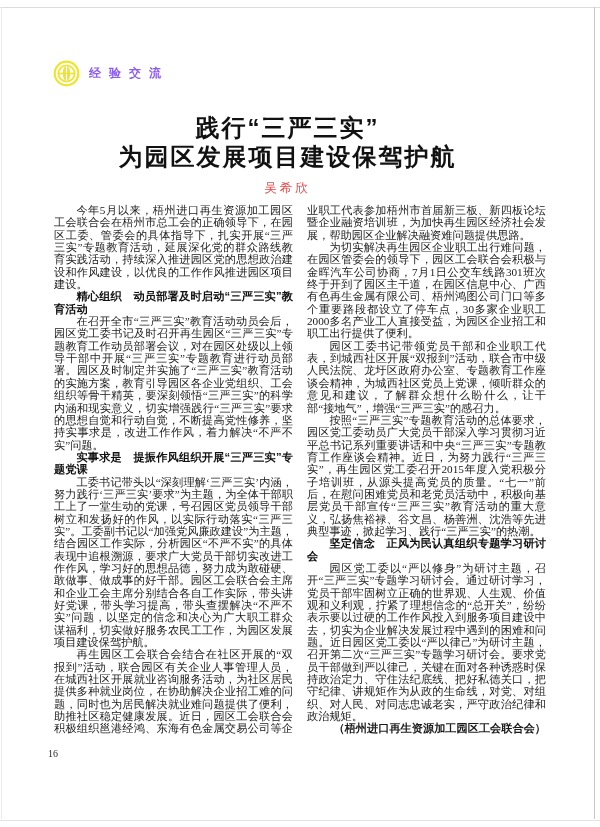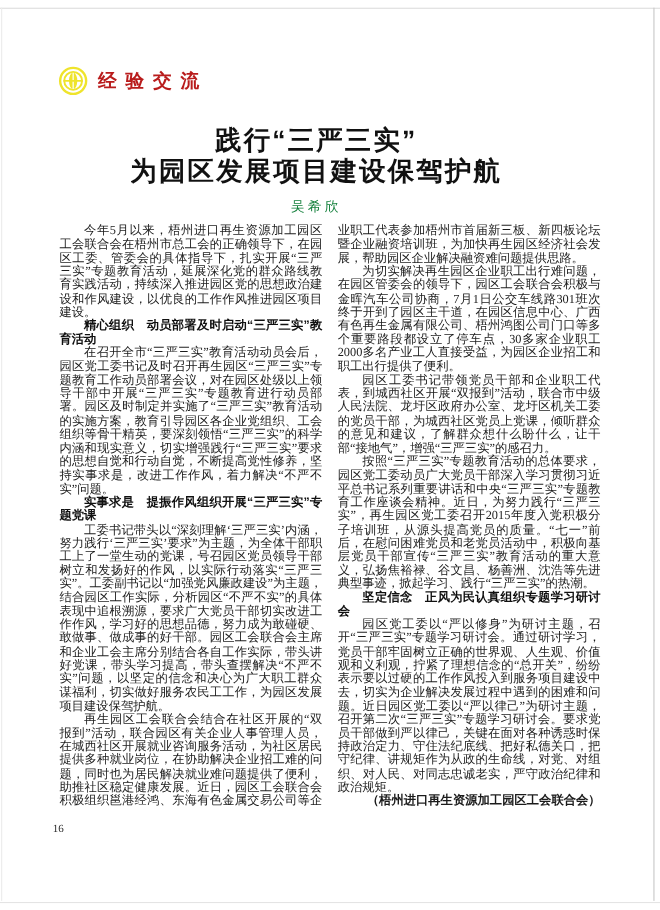--- a/index.html
+++ b/index.html
@@ -17,34 +17,34 @@
   .scan-edge-left{position:absolute;left:1px;top:7px;width:1px;height:812px;background:#ececec;}
   .scan-edge-bottom{position:absolute;left:0;top:820px;width:600px;height:1px;background:#e4e4e4;}
 
   .page-header{
     position:absolute;left:53px;top:60px;
     display:flex;align-items:center;gap:9px;
   }
   .logo{width:27px;height:27px;display:block;}
   .section-label{
     font-family:"Liberation Sans","DejaVu Sans",sans-serif;
-    font-weight:bold;font-size:17px;letter-spacing:8px;color:#b91c1c;
+    font-weight:bold;font-size:12px;letter-spacing:8px;color:#8b5cf6;
     white-space:nowrap;
   }
 
   .title-block{
     position:absolute;left:0;top:113px;width:575px;text-align:center;
     font-family:"Liberation Sans","DejaVu Sans",sans-serif;
   }
   .title-line{
     font-size:24px;font-weight:bold;color:#111;
     line-height:29px;letter-spacing:2px;
   }
   .author{
-    margin-top:9px;font-size:12.5px;color:#15803d;letter-spacing:3px;
+    margin-top:9px;font-size:12.5px;color:#ef4444;letter-spacing:3px;
     font-family:"Liberation Sans","DejaVu Sans",sans-serif;
     text-align:center;
   }
 
   .article{
     position:absolute;left:54px;top:204px;
     width:492px;height:540px;
     column-count:2;column-gap:14px;column-fill:auto;
     font-size:11.2px;line-height:12.35px;
     text-align:justify;
@@ -92,20 +92,20 @@
 </div>
 
 <div class="article">
   <p class="para">今年5月以来，梧州进口再生资源加工园区工会联合会在梧州市总工会的正确领导下，在园区工委、管委会的具体指导下，扎实开展“三严三实”专题教育活动，延展深化党的群众路线教育实践活动，持续深入推进园区党的思想政治建设和作风建设，以优良的工作作风推进园区项目建设。</p>
   <p class="subhead">精心组织　动员部署及时启动“三严三实”教育活动</p>
   <p class="para">在召开全市“三严三实”教育活动动员会后，园区党工委书记及时召开再生园区“三严三实”专题教育工作动员部署会议，对在园区处级以上领导干部中开展“三严三实”专题教育进行动员部署。园区及时制定并实施了“三严三实”教育活动的实施方案，教育引导园区各企业党组织、工会组织等骨干精英，要深刻领悟“三严三实”的科学内涵和现实意义，切实增强践行“三严三实”要求的思想自觉和行动自觉，不断提高党性修养，坚持实事求是，改进工作作风，着力解决“不严不实”问题。</p>
   <p class="subhead">实事求是　提振作风组织开展“三严三实”专题党课</p>
   <p class="para">工委书记带头以“深刻理解‘三严三实’内涵，努力践行‘三严三实’要求”为主题，为全体干部职工上了一堂生动的党课，号召园区党员领导干部树立和发扬好的作风，以实际行动落实“三严三实”。工委副书记以“加强党风廉政建设”为主题，结合园区工作实际，分析园区“不严不实”的具体表现中追根溯源，要求广大党员干部切实改进工作作风，学习好的思想品德，努力成为敢碰硬、敢做事、做成事的好干部。园区工会联合会主席和企业工会主席分别结合各自工作实际，带头讲好党课，带头学习提高，带头查摆解决“不严不实”问题，以坚定的信念和决心为广大职工群众谋福利，切实做好服务农民工工作，为园区发展项目建设保驾护航。</p>
   <p class="para">再生园区工会联合会结合在社区开展的“双报到”活动，联合园区有关企业人事管理人员，在城西社区开展就业咨询服务活动，为社区居民提供多种就业岗位，在协助解决企业招工难的问题，同时也为居民解决就业难问题提供了便利，助推社区稳定健康发展。近日，园区工会联合会积极组织邕港经鸿、东海有色金属交易公司等企业职工代表参加梧州市首届新三板、新四板论坛暨企业融资培训班，为加快再生园区经济社会发展，帮助园区企业解决融资难问题提供思路。</p>
   <p class="para">为切实解决再生园区企业职工出行难问题，在园区管委会的领导下，园区工会联合会积极与金晖汽车公司协商，7月1日公交车线路301班次终于开到了园区主干道，在园区信息中心、广西有色再生金属有限公司、梧州鸿图公司门口等多个重要路段都设立了停车点，30多家企业职工2000多名产业工人直接受益，为园区企业招工和职工出行提供了便利。</p>
-  <p class="para">园区工委书记带领党员干部和企业职工代表，到城西社区开展“双报到”活动，联合市中级人民法院、龙圩区政府办公室、龙圩区机关工委的党员干部，为城西社区党员上党课，倾听群众的意见和建议，了解群众想什么盼什么，让干部“接地气”，增强“三严三实”的感召力。</p>
+  <p class="para">园区工委书记带领党员干部和企业职工代表，到城西社区开展“双报到”活动，联合市中级人民法院、龙圩区政府办公室、专题教育工作座谈会精神，为城西社区党员上党课，倾听群众的意见和建议，了解群众想什么盼什么，让干部“接地气”，增强“三严三实”的感召力。</p>
   <p class="para">按照“三严三实”专题教育活动的总体要求，园区党工委动员广大党员干部深入学习贯彻习近平总书记系列重要讲话和中央“三严三实”专题教育工作座谈会精神。近日，为努力践行“三严三实”，再生园区党工委召开2015年度入党积极分子培训班，从源头提高党员的质量。“七一”前后，在慰问困难党员和老党员活动中，积极向基层党员干部宣传“三严三实”教育活动的重大意义，弘扬焦裕禄、谷文昌、杨善洲、沈浩等先进典型事迹，掀起学习、践行“三严三实”的热潮。</p>
   <p class="subhead">坚定信念　正风为民认真组织专题学习研讨会</p>
   <p class="para">园区党工委以“严以修身”为研讨主题，召开“三严三实”专题学习研讨会。通过研讨学习，党员干部牢固树立正确的世界观、人生观、价值观和义利观，拧紧了理想信念的“总开关”，纷纷表示要以过硬的工作作风投入到服务项目建设中去，切实为企业解决发展过程中遇到的困难和问题。近日园区党工委以“严以律己”为研讨主题，召开第二次“三严三实”专题学习研讨会。要求党员干部做到严以律己，关键在面对各种诱惑时保持政治定力、守住法纪底线、把好私德关口，把守纪律、讲规矩作为从政的生命线，对党、对组织、对人民、对同志忠诚老实，严守政治纪律和政治规矩。</p>
   <p class="attribution">（梧州进口再生资源加工园区工会联合会）</p>
 </div>
 
 <div class="page-number">16</div>
 
 </body></html>

